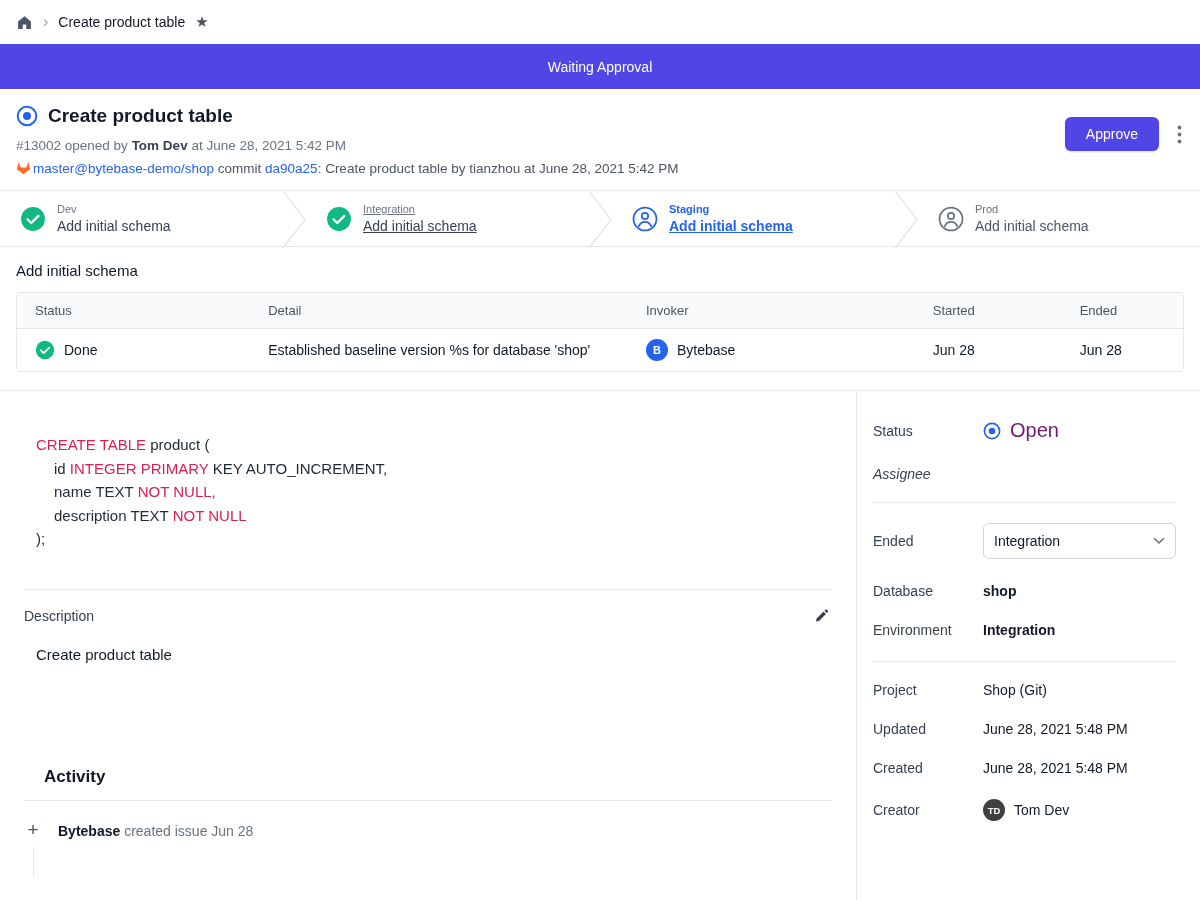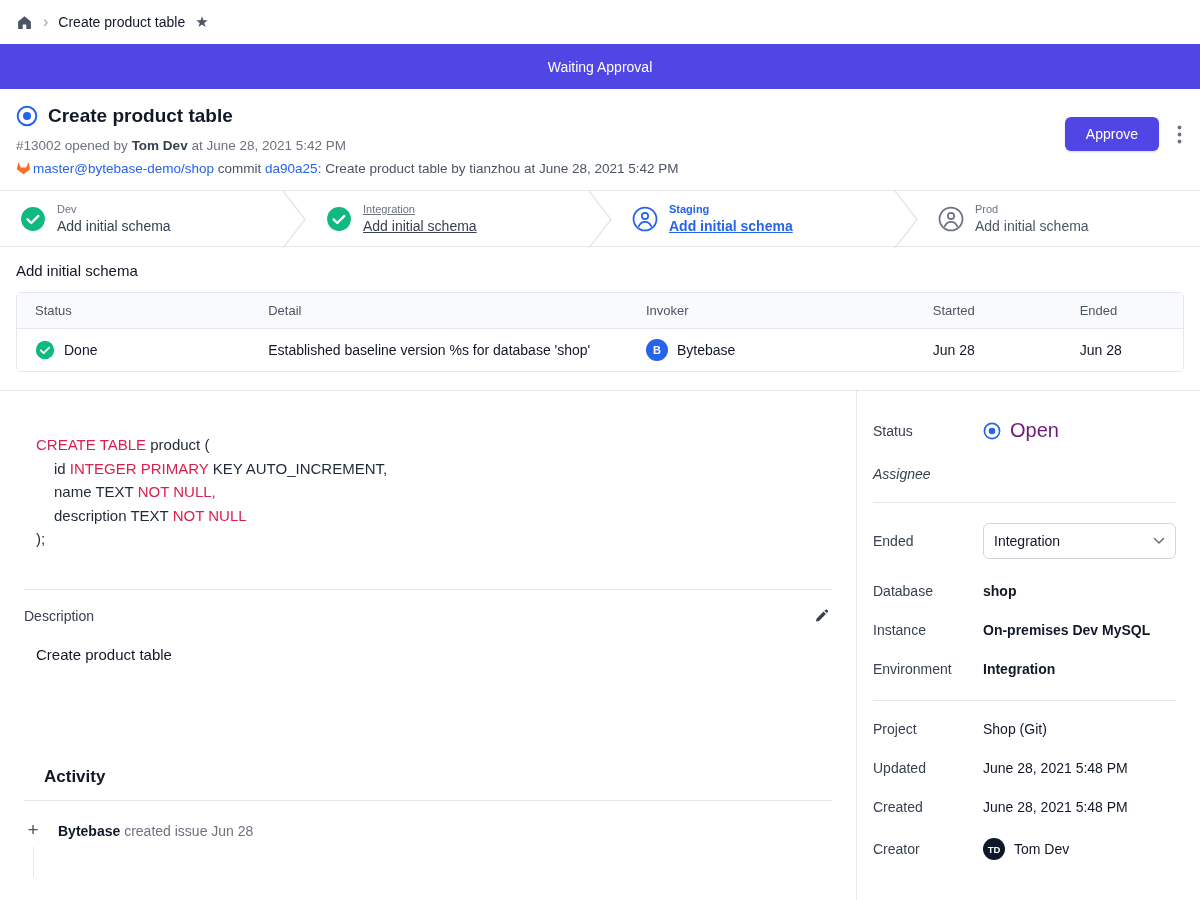--- a/index.html
+++ b/index.html
@@ -48,21 +48,21 @@
   .task-section { padding:15px 16px 18px; }
   .task-title { font-size:15px; font-weight:400; color:#111827; margin-bottom:13px; }
   table.task-table { width:100%; border-collapse:separate; border-spacing:0; border:1px solid #e5e7eb; border-radius:4px; }
   .task-table th { background:#f9fafb; text-align:left; font-size:13px; font-weight:500; color:#4b5563; padding:10px 18px; border-bottom:1px solid #e5e7eb; }
   .task-table td { padding:10px 18px; font-size:14px; color:#111827; background:#fff; }
   .cell-flex { display:flex; align-items:center; gap:9px; }
 
   .avatar { border-radius:50%; color:#fff; display:flex; align-items:center; justify-content:center; font-weight:700; flex:0 0 auto; }
   .avatar.av-b  { width:22px; height:22px; background:#2563eb; font-size:11px; }
   .avatar.av-jd { width:24px; height:24px; background:#f97316; font-size:10px; }
-  .avatar.av-td { width:22px; height:22px; background:#0f172a; font-size:9.5px; }
+  .avatar.av-td { width:22px; height:22px; background:#404040; font-size:9.5px; }
 
   
   .lower { display:flex; border-top:1px solid #e5e7eb; height:530px; overflow:hidden; }
   .left-pane { flex:1; padding:24px; min-width:0; }
   .sidebar { width:344px; flex:0 0 344px; border-left:1px solid #e5e7eb; padding:28px 24px 0 16px; }
 
   
   .sql-label { font-size:14px; color:#374151; }
   .sql-block { margin-top:18px; font-size:15px; line-height:23.5px; color:#1f2937; }
   .sql-line { white-space:pre-wrap; padding-left:12px; }
@@ -335,24 +335,20 @@
             </svg>
         </span>
       </div>
     </div>
 
     <div class="side-row row-plain">
       <span class="side-label">Database</span>
       <span class="side-value strong">shop</span>
     </div>
     <div class="side-row row-plain">
-      <span class="side-label">Instance</span>
-      <span class="side-value strong">On-premises Dev MySQL</span>
-    </div>
-    <div class="side-row row-plain">
       <span class="side-label">Environment</span>
       <span class="side-value strong">Integration</span>
     </div>
 
     <hr class="side-divider">
 
     <div class="side-row row-plain">
       <span class="side-label">Project</span>
       <span class="side-value">Shop (Git)</span>
     </div>

